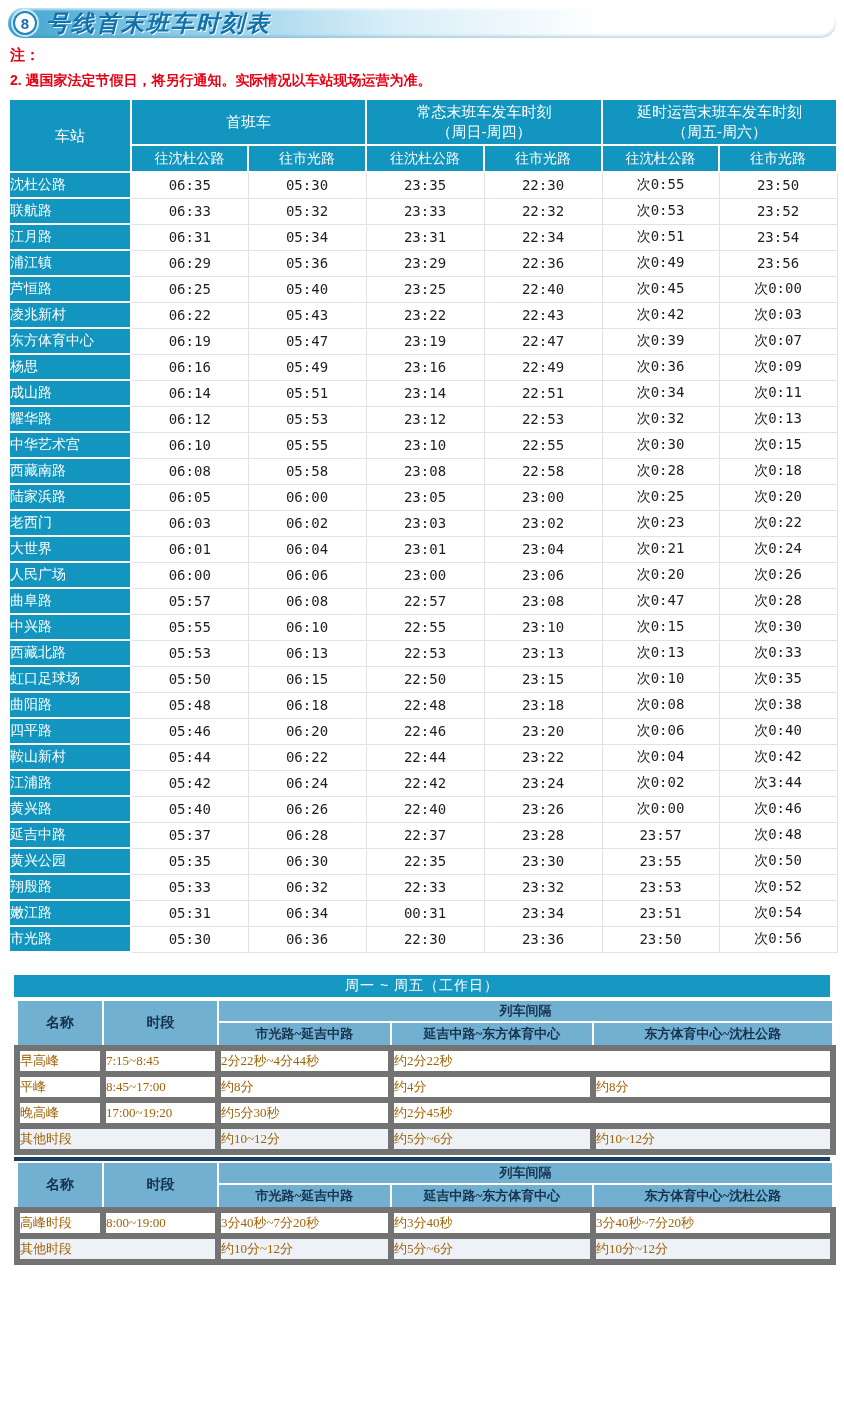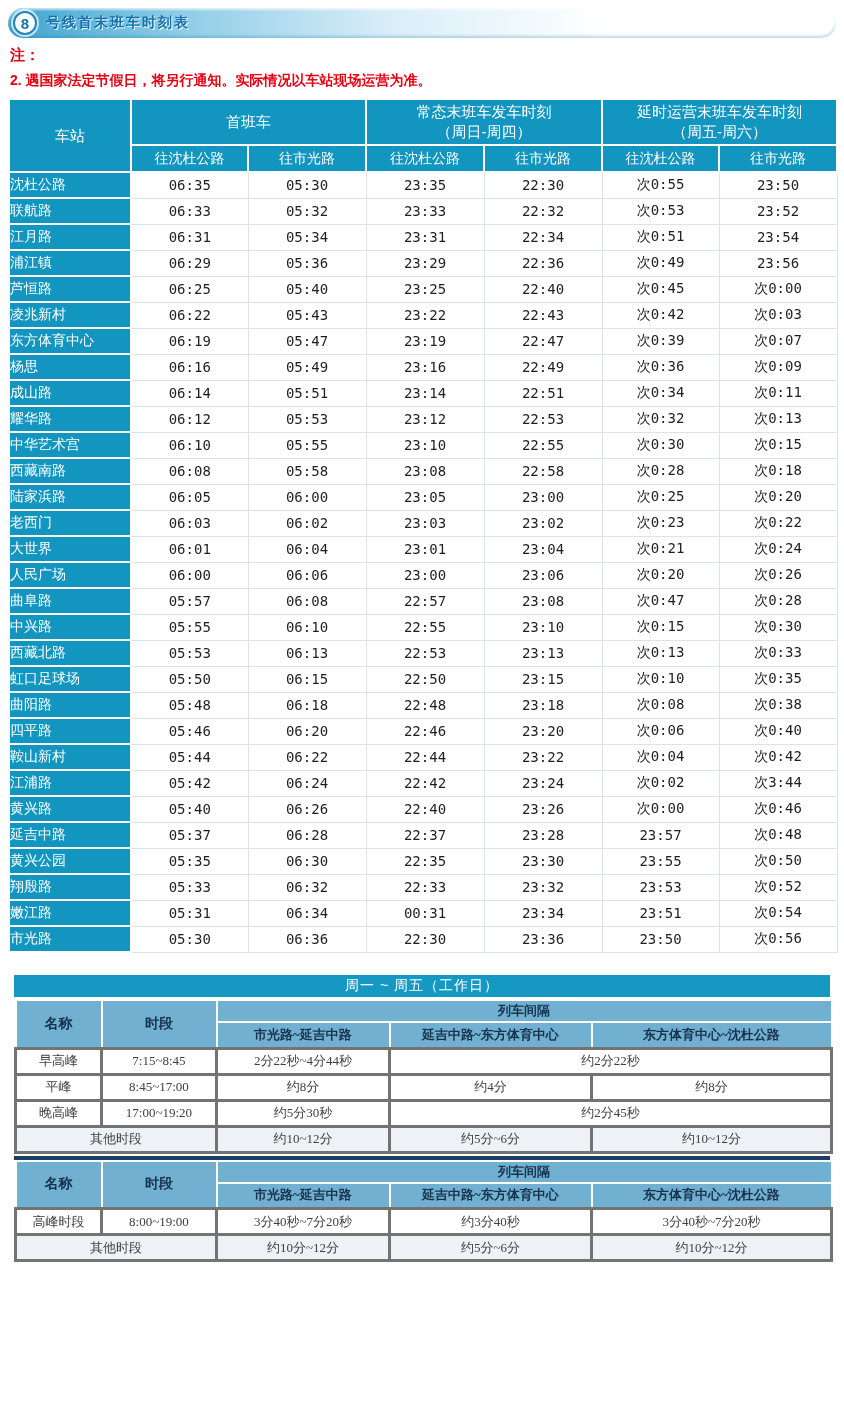--- a/index.html
+++ b/index.html
@@ -17,22 +17,23 @@
     background:linear-gradient(to right,#3ea5d0 0%,#8ccbe6 20%,#d8eef8 46%,#ffffff 72%);
     box-shadow:inset 0 2px 2px rgba(255,255,255,.65), inset 0 -2px 3px rgba(30,120,170,.28);
   }
   .badge {
     width:24px; height:24px; border-radius:50%; background:#ffffff;
     border:2px solid #1f86b8; color:#1270aa; font-weight:bold; font-size:15px;
     display:flex; align-items:center; justify-content:center;
     box-shadow:0 0 0 2px rgba(255,255,255,.7);
   }
   .banner-title {
-    color:#1270aa; font-weight:bold; font-size:14px; letter-spacing:2px;
+    color:#1270aa; font-weight:bold; font-size:23px; letter-spacing:2px;
     text-shadow:1px 1px 0 rgba(255,255,255,.9);
+    font-style:italic;
   }
 
   
   .notes { margin:8px 0 6px 2px; }
   .notes-label { color:var(--note_red); font-weight:bold; font-size:15px; margin-bottom:4px; }
   .note-line { color:var(--note_red); font-weight:bold; font-size:14px; line-height:23px; }
 
   
   table.main-table { width:828px; border-collapse:collapse; table-layout:fixed; margin-top:4px; }
   .main-table th {
@@ -62,22 +63,22 @@
   }
   table.interval { width:816px; border-collapse:collapse; table-layout:fixed;font-family:Liberation Serif, serif; }
   .interval th {
     background:var(--subheader_blue); color:var(--subheader_text);
     border:2px solid #ffffff; font-size:13px; font-weight:bold; text-align:center; padding:0;
   }
   .interval th.gap-hdr { height:22px; }
   .interval th.route-hdr { height:26px; }
   .interval th.name-hdr { font-size:14px; }
   .interval td {
-    background:#ffffff; color:#404040; border:3px solid #737373;
-    text-align:center; font-size:13px; height:26px; padding:0;
+    background:#ffffff; color:#a16207; border:6px solid #737373;
+    text-align:left; font-size:13px; height:26px; padding:0;
   }
   .interval tr.shaded td { background:#eef1f5; }
   .navy-divider { width:816px; height:4px; background:var(--navy); margin:2px auto 0 auto; }
 </style>
 </head>
 <body>
 
 <div class="page">
 
   <div class="banner">

